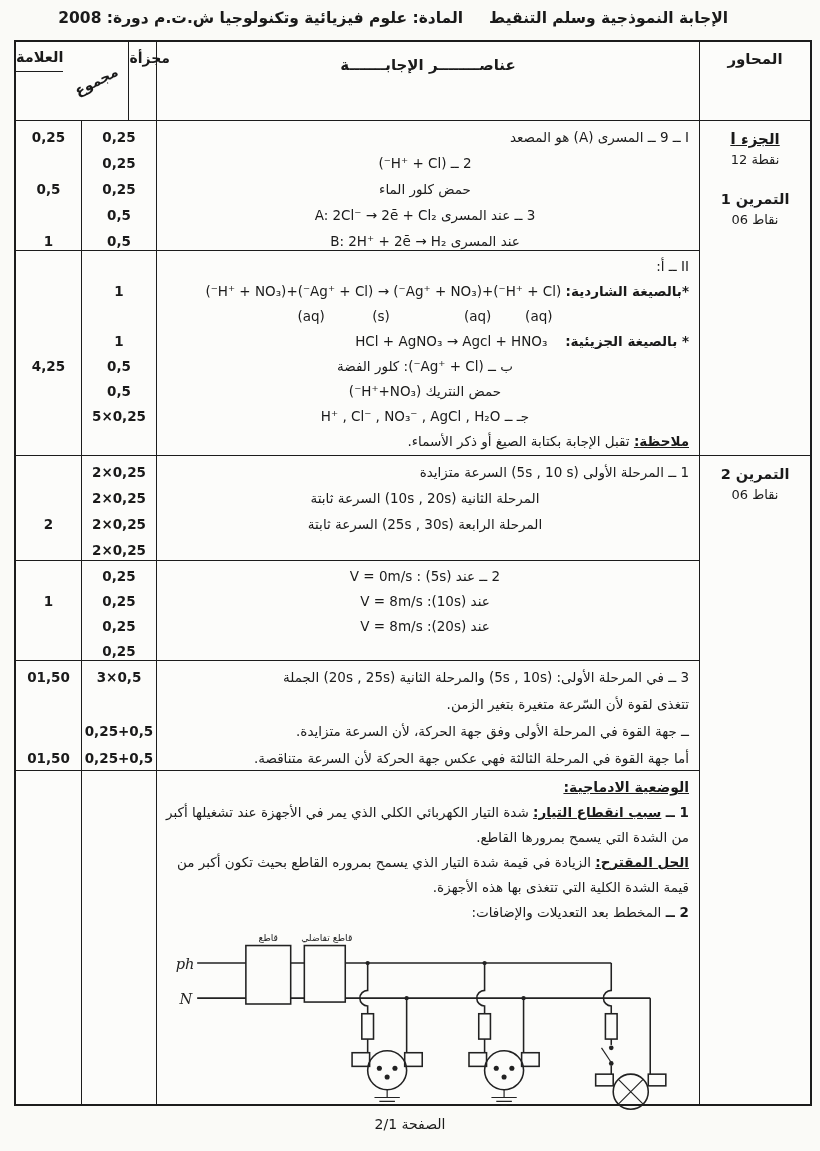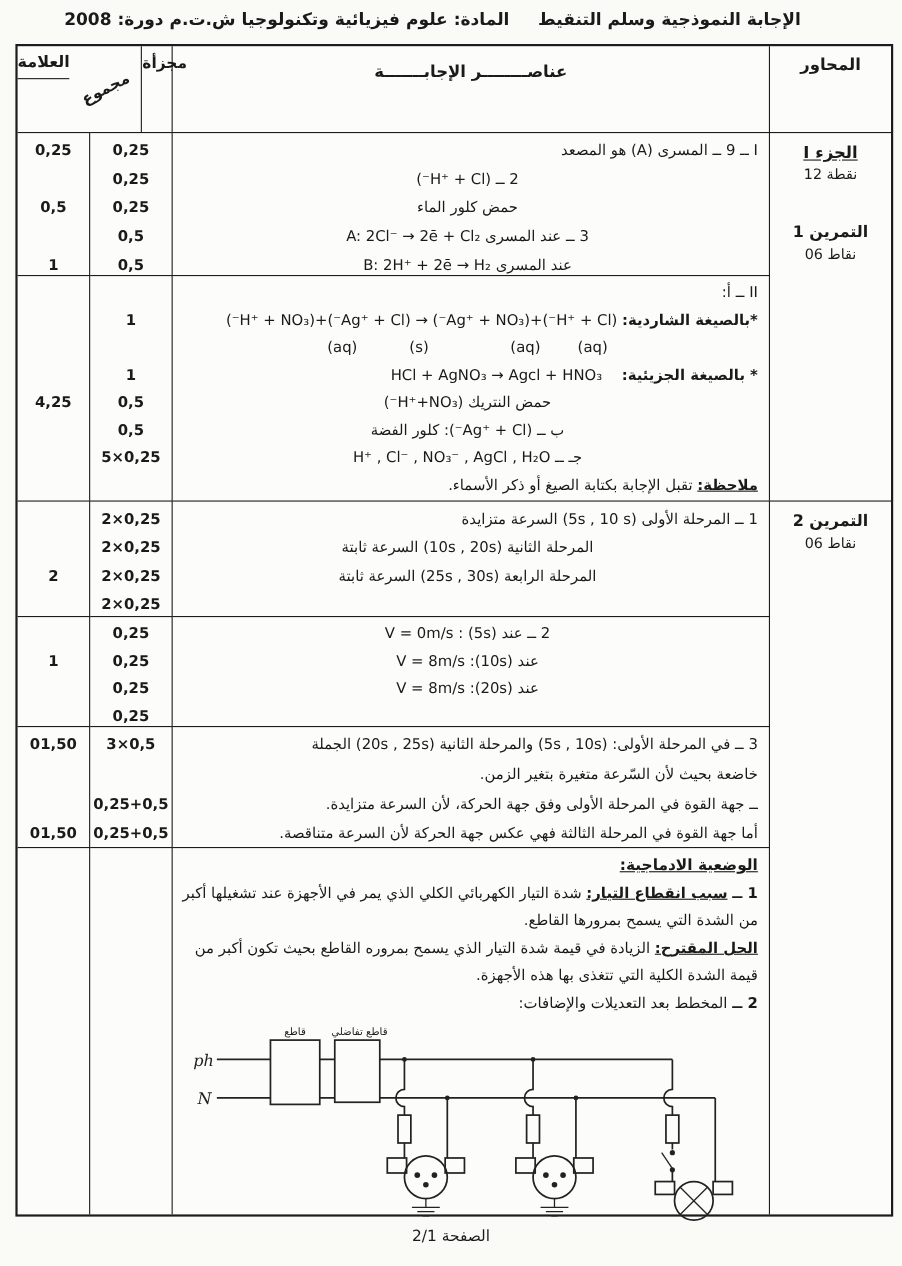--- a/index.html
+++ b/index.html
@@ -37,21 +37,21 @@
   .mh-partial{display:flex;align-items:flex-start;justify-content:center;padding-top:8px;font-weight:bold;font-size:14px;}
   .content-header{grid-area:1/3;display:flex;align-items:flex-start;justify-content:center;padding-top:14px;font-weight:bold;font-size:15px;direction:rtl;}
   .axes-header{grid-area:1/4;display:flex;align-items:flex-start;justify-content:center;padding-top:8px;font-weight:bold;font-size:15px;direction:rtl;}
 
   
   .axes-cell{direction:rtl;text-align:center;padding-top:7px;font-size:13.5px;}
   .axes-1{grid-area:2/4/4/5;}
   .axes-2{grid-area:4/4/7/5;}
   .axes-3{grid-area:7/4/8/5;padding-top:26px;}
   .axes-title{font-weight:bold;font-size:15px;text-decoration:underline;line-height:22px;}
-  .axes-sub{font-weight:bold;font-size:14.5px;line-height:22px;margin-top:30px;}
+  .axes-sub{font-weight:bold;font-size:14.5px;line-height:22px;margin-top:18px;}
   .axes-points{direction:ltr;font-size:13px;line-height:20px;}
 
   
   .c-total{text-align:center;font-weight:bold;font-size:13.5px;padding-top:3px;}
   .c-partial{text-align:center;font-weight:bold;font-size:13.5px;padding-top:3px;}
   .c-content{direction:rtl;font-size:13.5px;padding:3px 10px 0 4px;}
   .line{height:26px;line-height:26px;white-space:nowrap;}
   .line.center{text-align:center;}
   [data-block="1"] .line{height:25px;line-height:25px;}
   [data-block="3"] .line{height:25px;line-height:25px;}
@@ -153,22 +153,22 @@
         <div class="line">0,5</div>
         <div class="line">0,5</div>
         <div class="line">5×0,25</div>
         <div class="line"></div>
       </div>
     <div class="cell c-content vr bt" style="grid-area:3/3" data-block="1">
         <div class="line">II ــ أ:</div>
         <div class="line"><span class="lead">*بالصيغة الشاردية:</span> (H⁺ + Cl⁻)+(Ag⁺ + NO₃⁻) → (Ag⁺ + Cl⁻)+(H⁺ + NO₃⁻)</div>
         <div class="line center">(aq)   (aq)      (s)    (aq)</div>
         <div class="line"><span class="lead">* بالصيغة الجزيئية:</span>   HCl + AgNO₃  →  Agcl + HNO₃</div>
+        <div class="line center">ب ــ (Ag⁺ + Cl⁻): كلور الفضة</div>
         <div class="line center">حمض النتريك (H⁺+NO₃⁻)</div>
-        <div class="line center">ب ــ (Ag⁺ + Cl⁻): كلور الفضة</div>
         <div class="line center">جـ ــ H⁺ , Cl⁻ , NO₃⁻ , AgCl , H₂O</div>
         <div class="line"><span class="lead u">ملاحظة:</span> تقبل الإجابة بكتابة الصيغ أو ذكر الأسماء.</div>
       </div>
 
     <div class="cell c-total vr bt" style="grid-area:4/1" data-block="2">
         <div class="line"></div>
         <div class="line"></div>
         <div class="line">2</div>
         <div class="line"></div>
       </div>
@@ -209,21 +209,21 @@
         <div class="line">01,50</div>
       </div>
     <div class="cell c-partial vr bt" style="grid-area:6/2" data-block="4">
         <div class="line">3×0,5</div>
         <div class="line"></div>
         <div class="line">0,25+0,5</div>
         <div class="line">0,25+0,5</div>
       </div>
     <div class="cell c-content vr bt" style="grid-area:6/3" data-block="4">
         <div class="line">3 ــ في المرحلة الأولى: (5s , 10s) والمرحلة الثانية (20s , 25s) الجملة</div>
-        <div class="line">خاضعة بحيث لأن السّرعة متغيرة بتغير الزمن.</div>
+        <div class="line">تتغذى لقوة لأن السّرعة متغيرة بتغير الزمن.</div>
         <div class="line">ــ جهة القوة في المرحلة الأولى وفق جهة الحركة، لأن السرعة متزايدة.</div>
         <div class="line">أما جهة القوة في المرحلة الثالثة فهي عكس جهة الحركة لأن السرعة متناقصة.</div>
       </div>
 
     <div class="cell c-total vr bt" style="grid-area:7/1"></div>
     <div class="cell c-partial vr bt" style="grid-area:7/2"></div>
     <div class="cell content-f vr bt" style="grid-area:7/3">
       <div class="f-heading">الوضعية الادماجية:</div>
       <p class="f-par"><span class="f-num">1 ــ</span> <span class="lead u">سبب انقطاع التيار:</span> <span>شدة التيار الكهربائي الكلي الذي يمر في الأجهزة عند تشغيلها أكبر من الشدة التي يسمح بمرورها القاطع.</span></p>
       <p class="f-par"><span class="lead u">الحل المقترح:</span> <span>الزيادة في قيمة شدة التيار الذي يسمح بمروره القاطع بحيث تكون أكبر من قيمة الشدة الكلية التي تتغذى بها هذه الأجهزة.</span></p>

